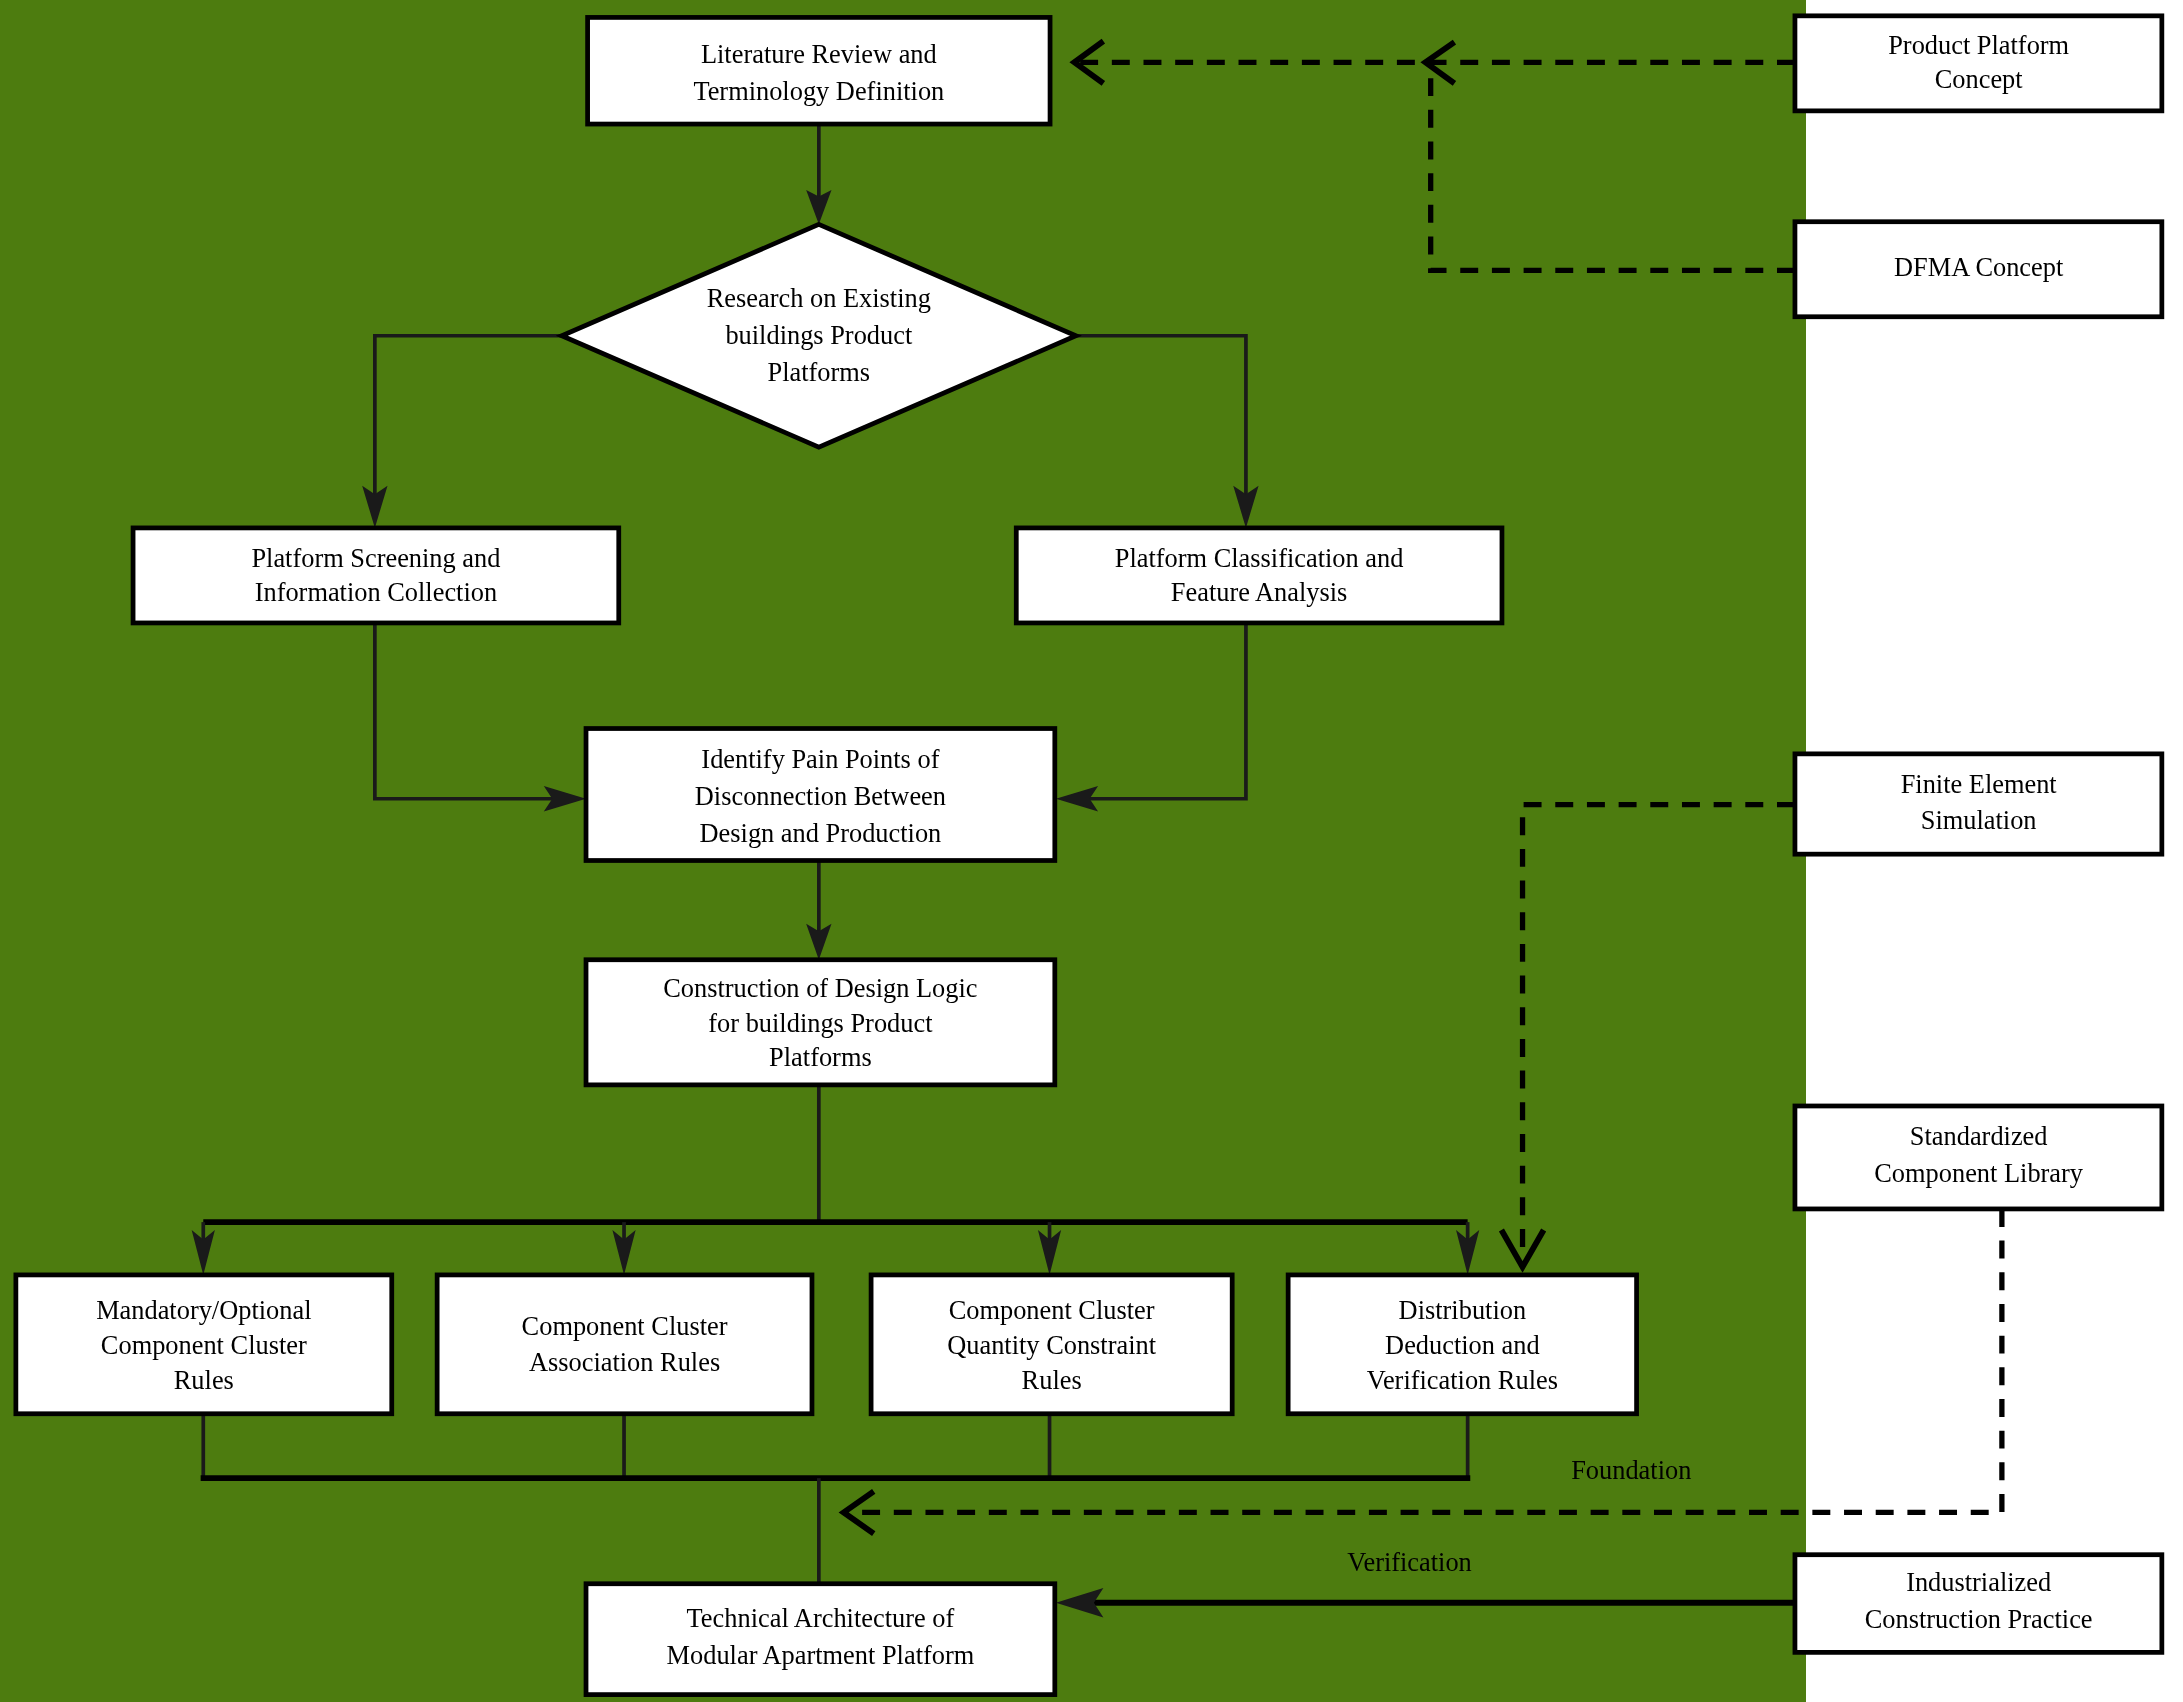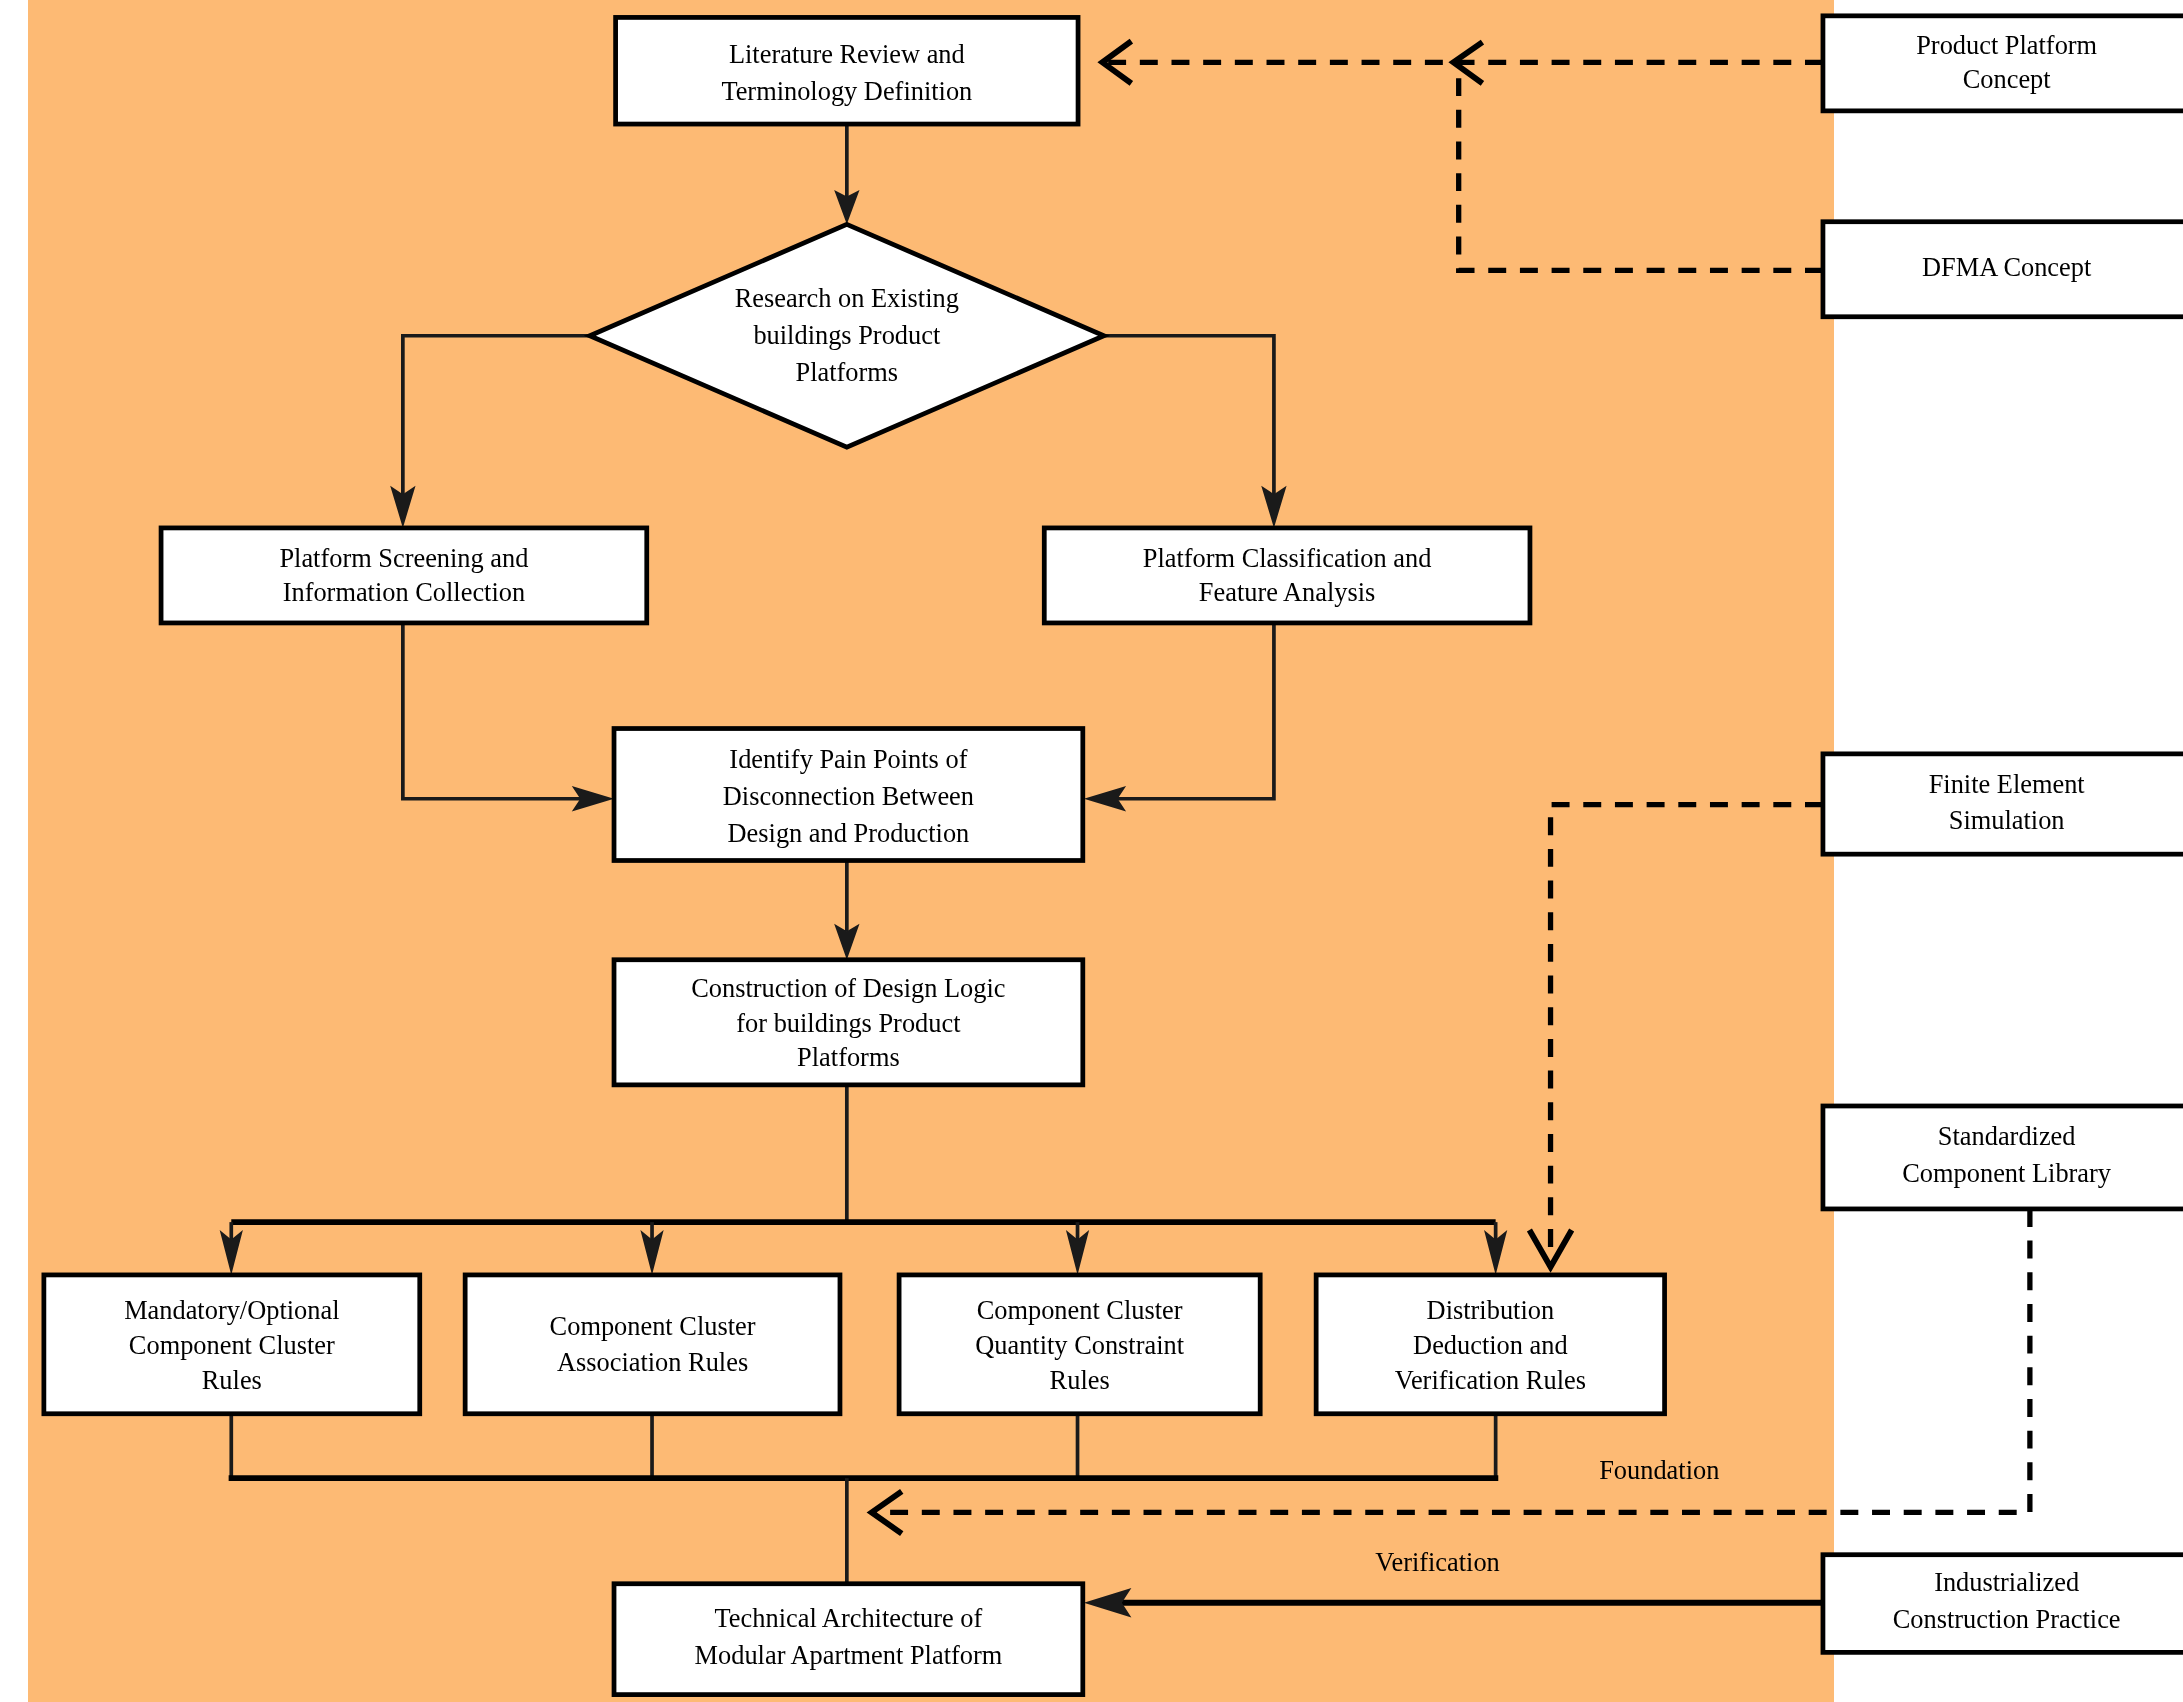--- a/index.html
+++ b/index.html
@@ -4,23 +4,22 @@
 <style>
   html, body {
     margin: 0;
     padding: 0;
     background: #ffffff;
   }
   #stage {
     position: relative;
     width: 1806px;
     height: 1702px;
-    background: #fdba74;
+    background: #4d7c0f;
     font-family: "Liberation Serif", "DejaVu Serif", serif;
-    margin-left: 28px;
   }
   svg.diagram {
     position: absolute;
     top: 0; left: 0;
     width: 2183px;
     height: 1702px;
     display: block;
   }
   .node-box {
     fill: #ffffff;

